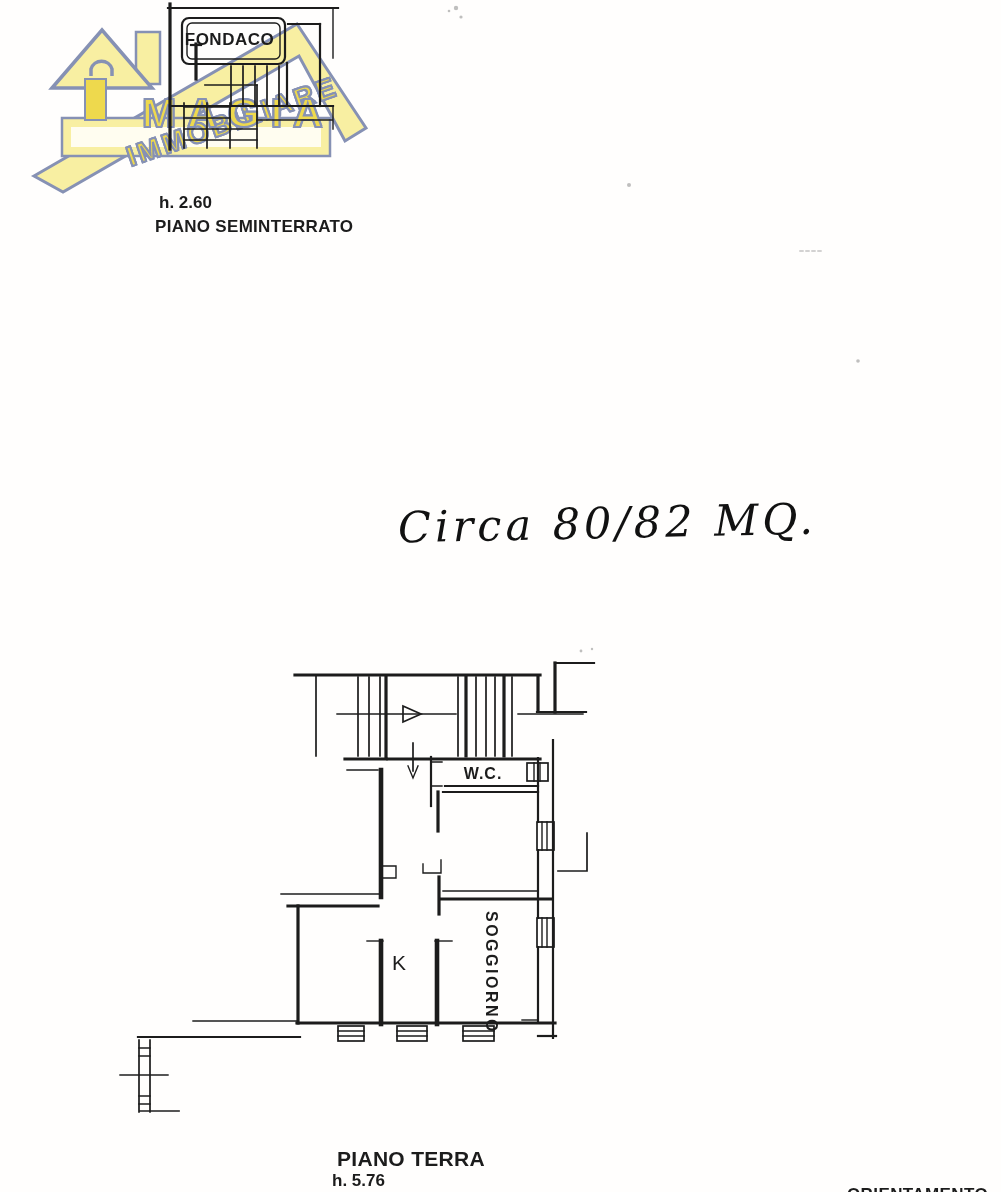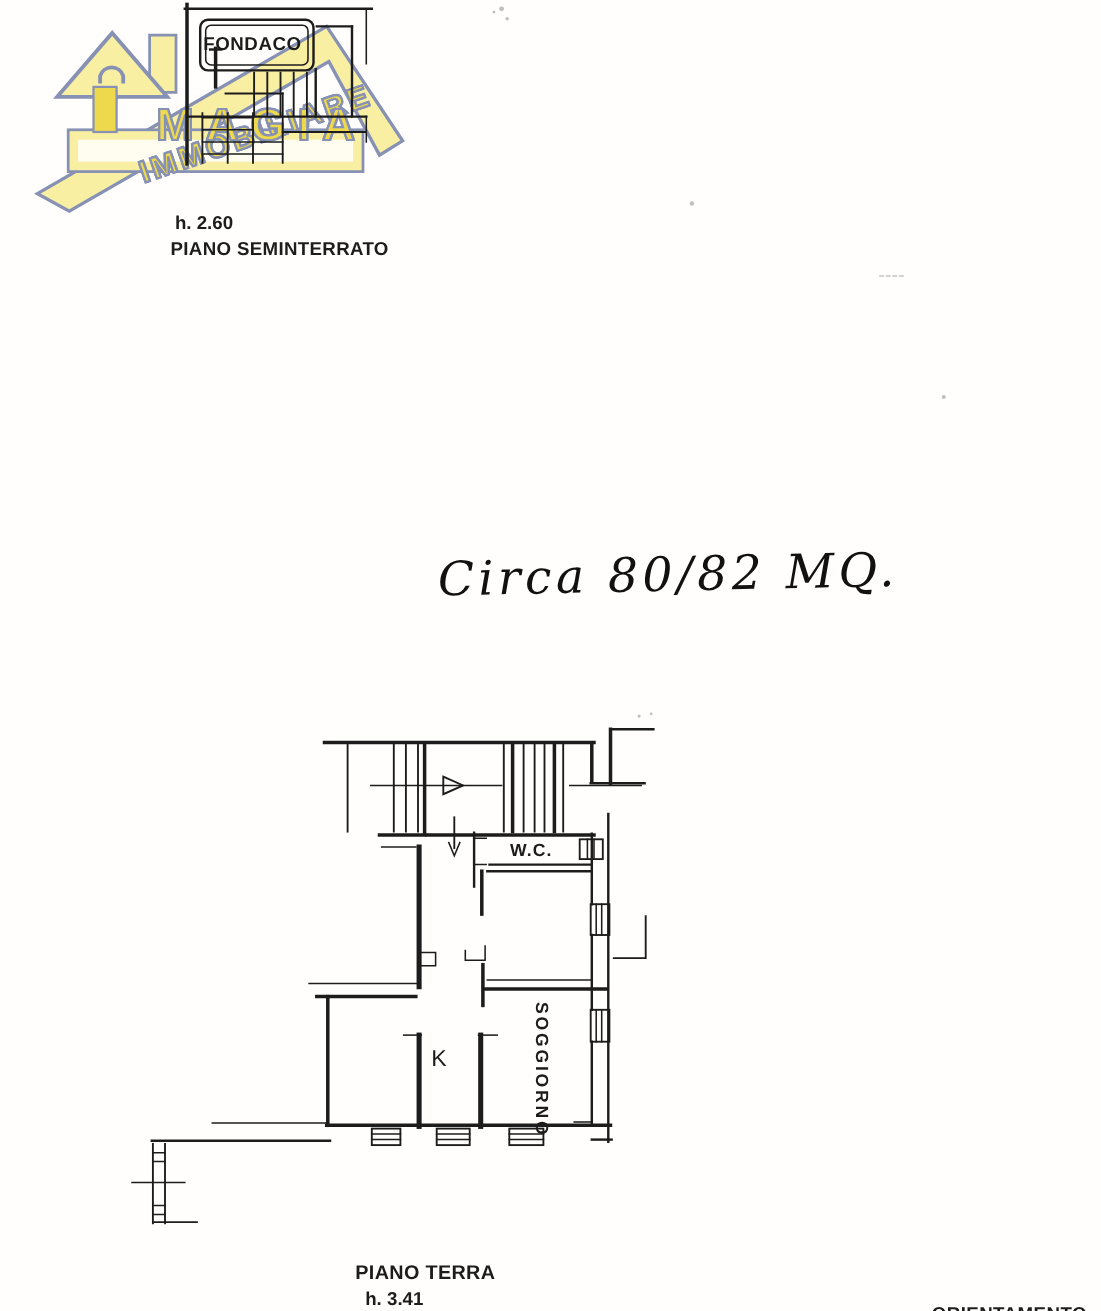--- a/index.html
+++ b/index.html
@@ -42,21 +42,21 @@
     left:398px;top:498px;z-index:4;position:absolute;font-weight:normal;
     font-family:"DejaVu Serif",serif;font-style:italic;font-size:43px;
     letter-spacing:4px;transform:rotate(-1.2deg);color:#111;white-space:nowrap;
   }
   #wc-label{left:455px;top:765px;width:56px;text-align:center;font-size:16px;letter-spacing:1px;}
   #kitchen-label{left:392px;top:951px;font-size:21px;font-weight:normal;}
   #living-label{
     left:500px;top:911px;font-size:16px;letter-spacing:2.5px;
     transform:rotate(90deg);transform-origin:0 0;
   }
-  #terra-title{left:323px;top:1147px;font-size:18px;letter-spacing:.3px;}
+  #terra-title{left:337px;top:1147px;font-size:21px;letter-spacing:.3px;}
   #terra-height{left:332px;top:1171px;font-size:17px;}
   #orientation-label{left:847px;top:1185px;font-size:17px;letter-spacing:.4px;}
 </style>
 </head>
 <body>
 
 <div id="page">
 
   <svg id="logo" viewBox="0 0 390 250" width="390" height="250">
     <g>
@@ -201,16 +201,16 @@
   <div class="plan-label" id="fondaco-label">FONDACO</div>
   <div class="plan-label" id="seminterrato-title">PIANO SEMINTERRATO</div>
   <div class="plan-label" id="seminterrato-height">h. 2.60</div>
 
   <div id="area-note">Circa 80/82 MQ.</div>
 
   <div class="plan-label" id="wc-label">W.C.</div>
   <div class="plan-label" id="kitchen-label">K</div>
   <div class="plan-label" id="living-label">SOGGIORNO</div>
   <div class="plan-label" id="terra-title">PIANO TERRA</div>
-  <div class="plan-label" id="terra-height">h. 3.41</div>
+  <div class="plan-label" id="terra-height">h. 5.76</div>
 
   <div class="plan-label" id="orientation-label">ORIENTAMENTO</div>
 </div>
 
 </body></html>

